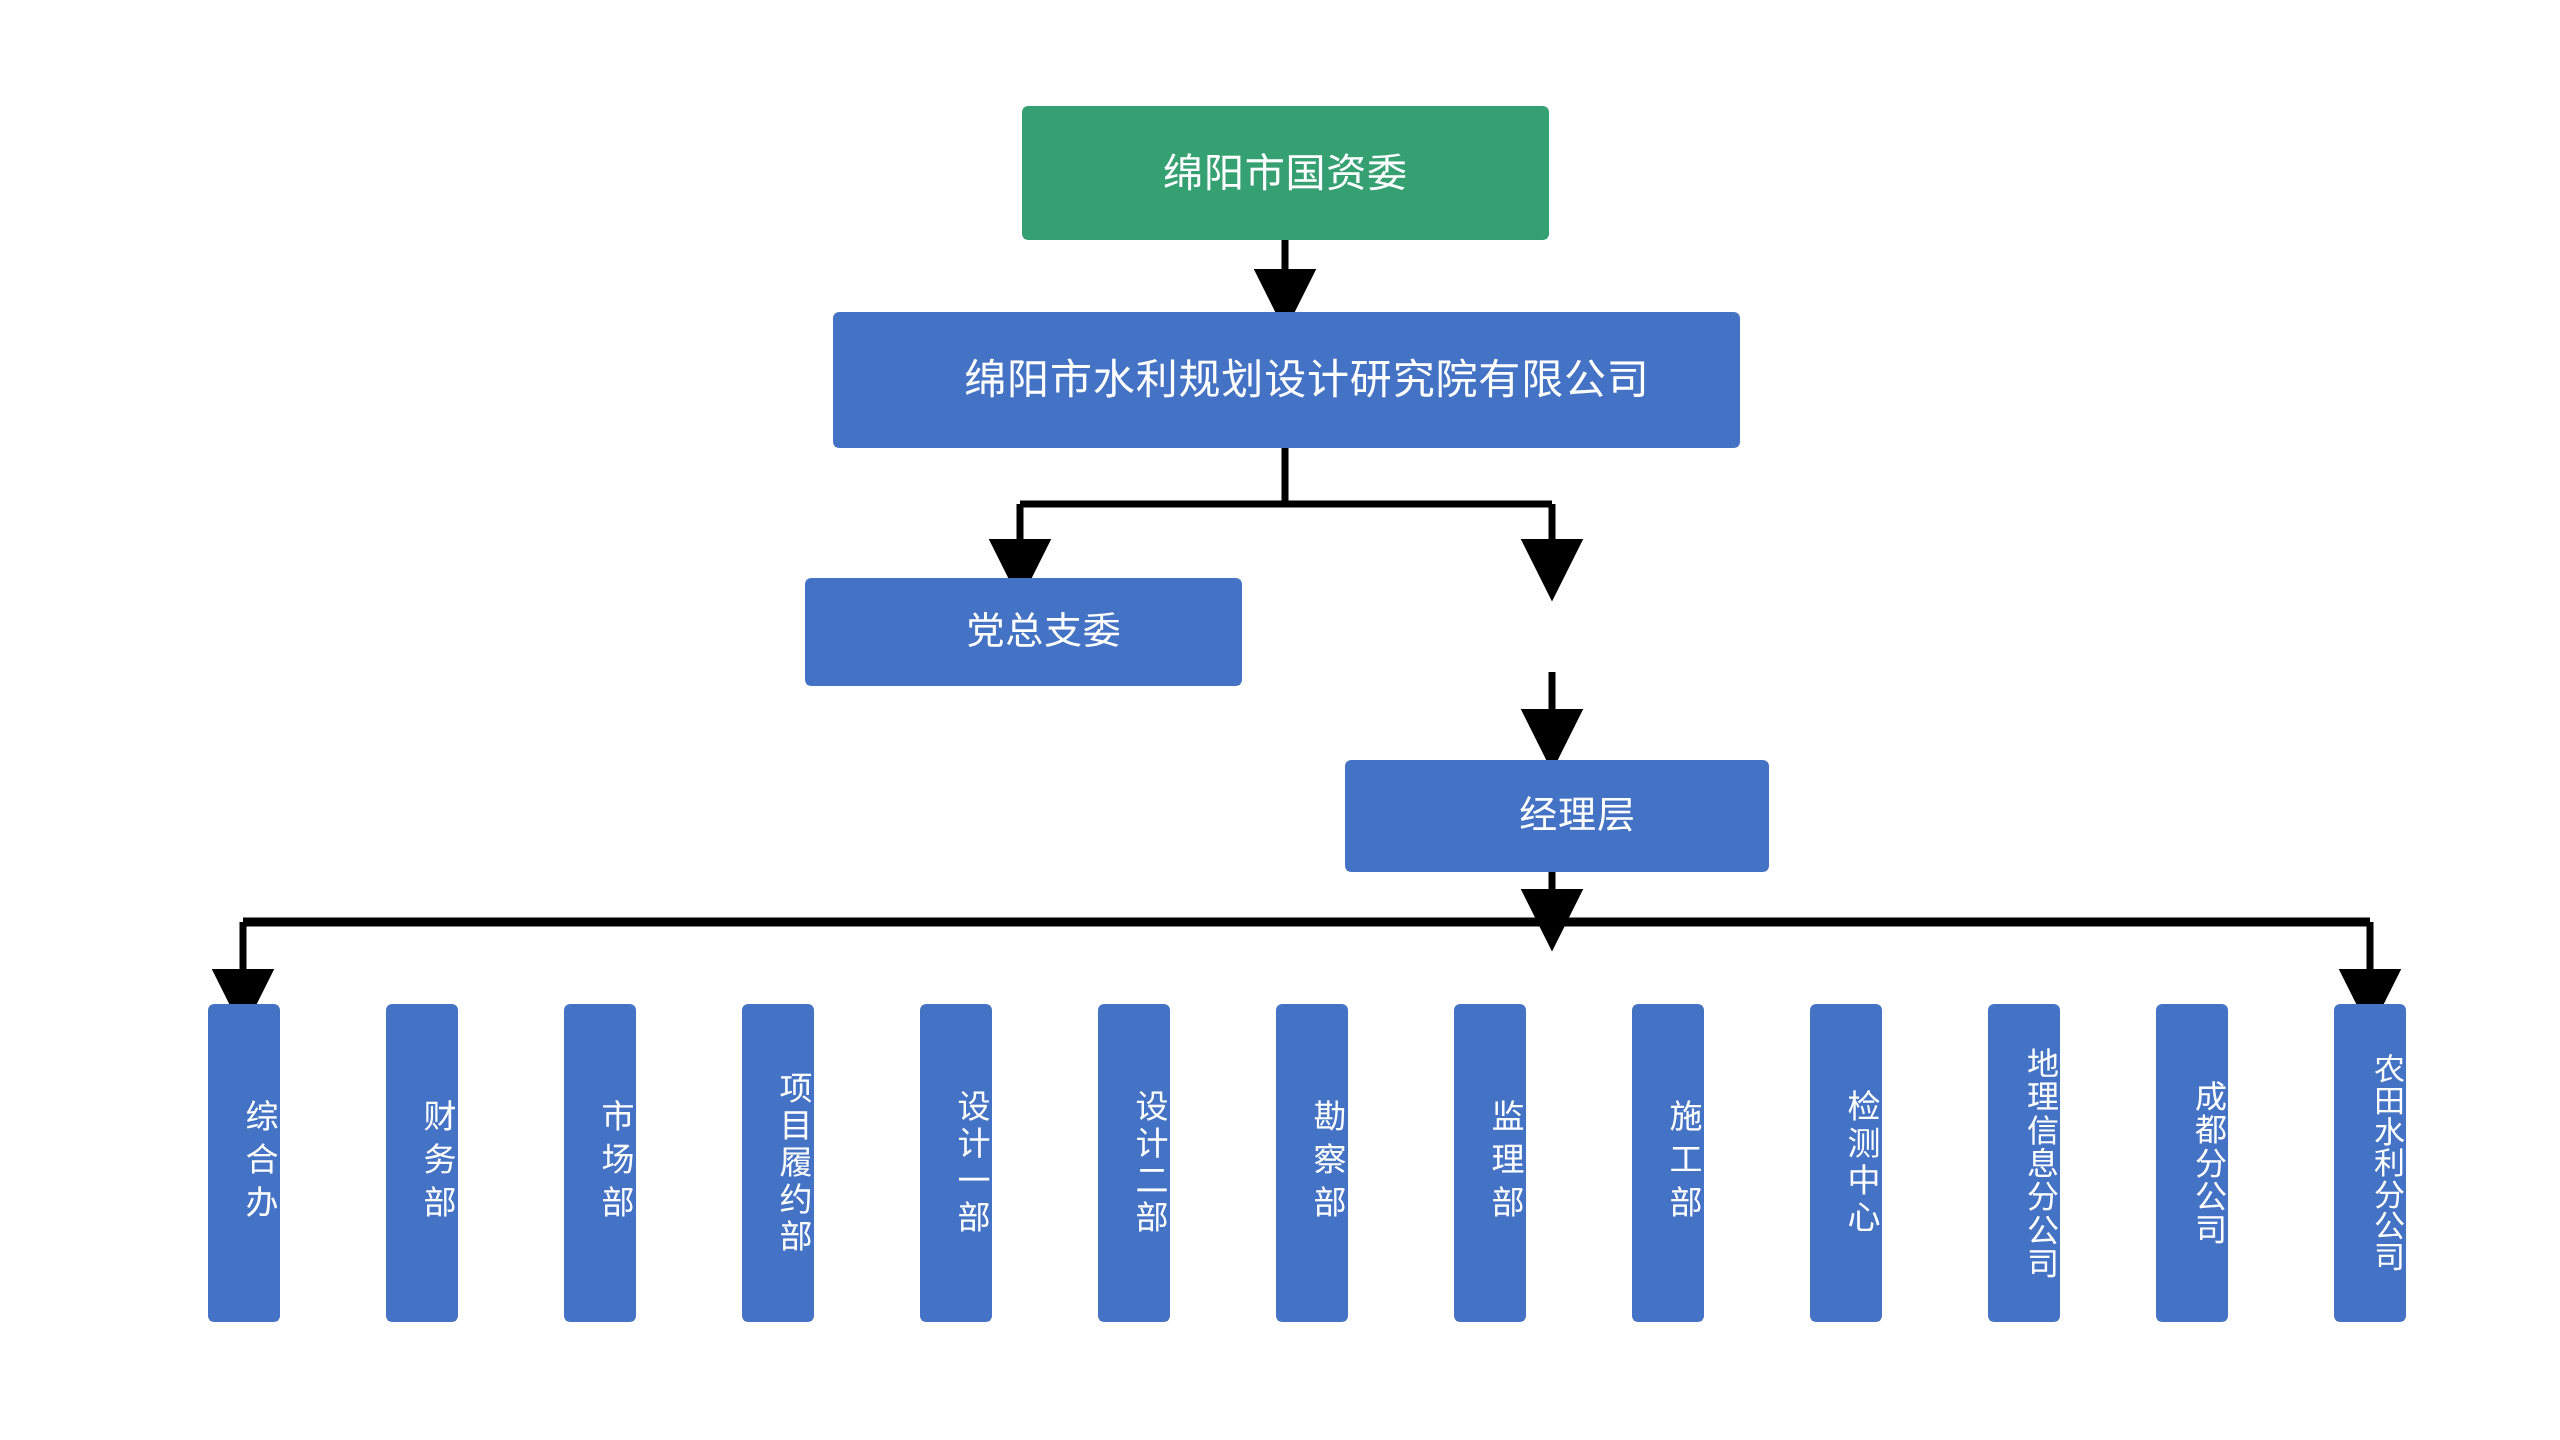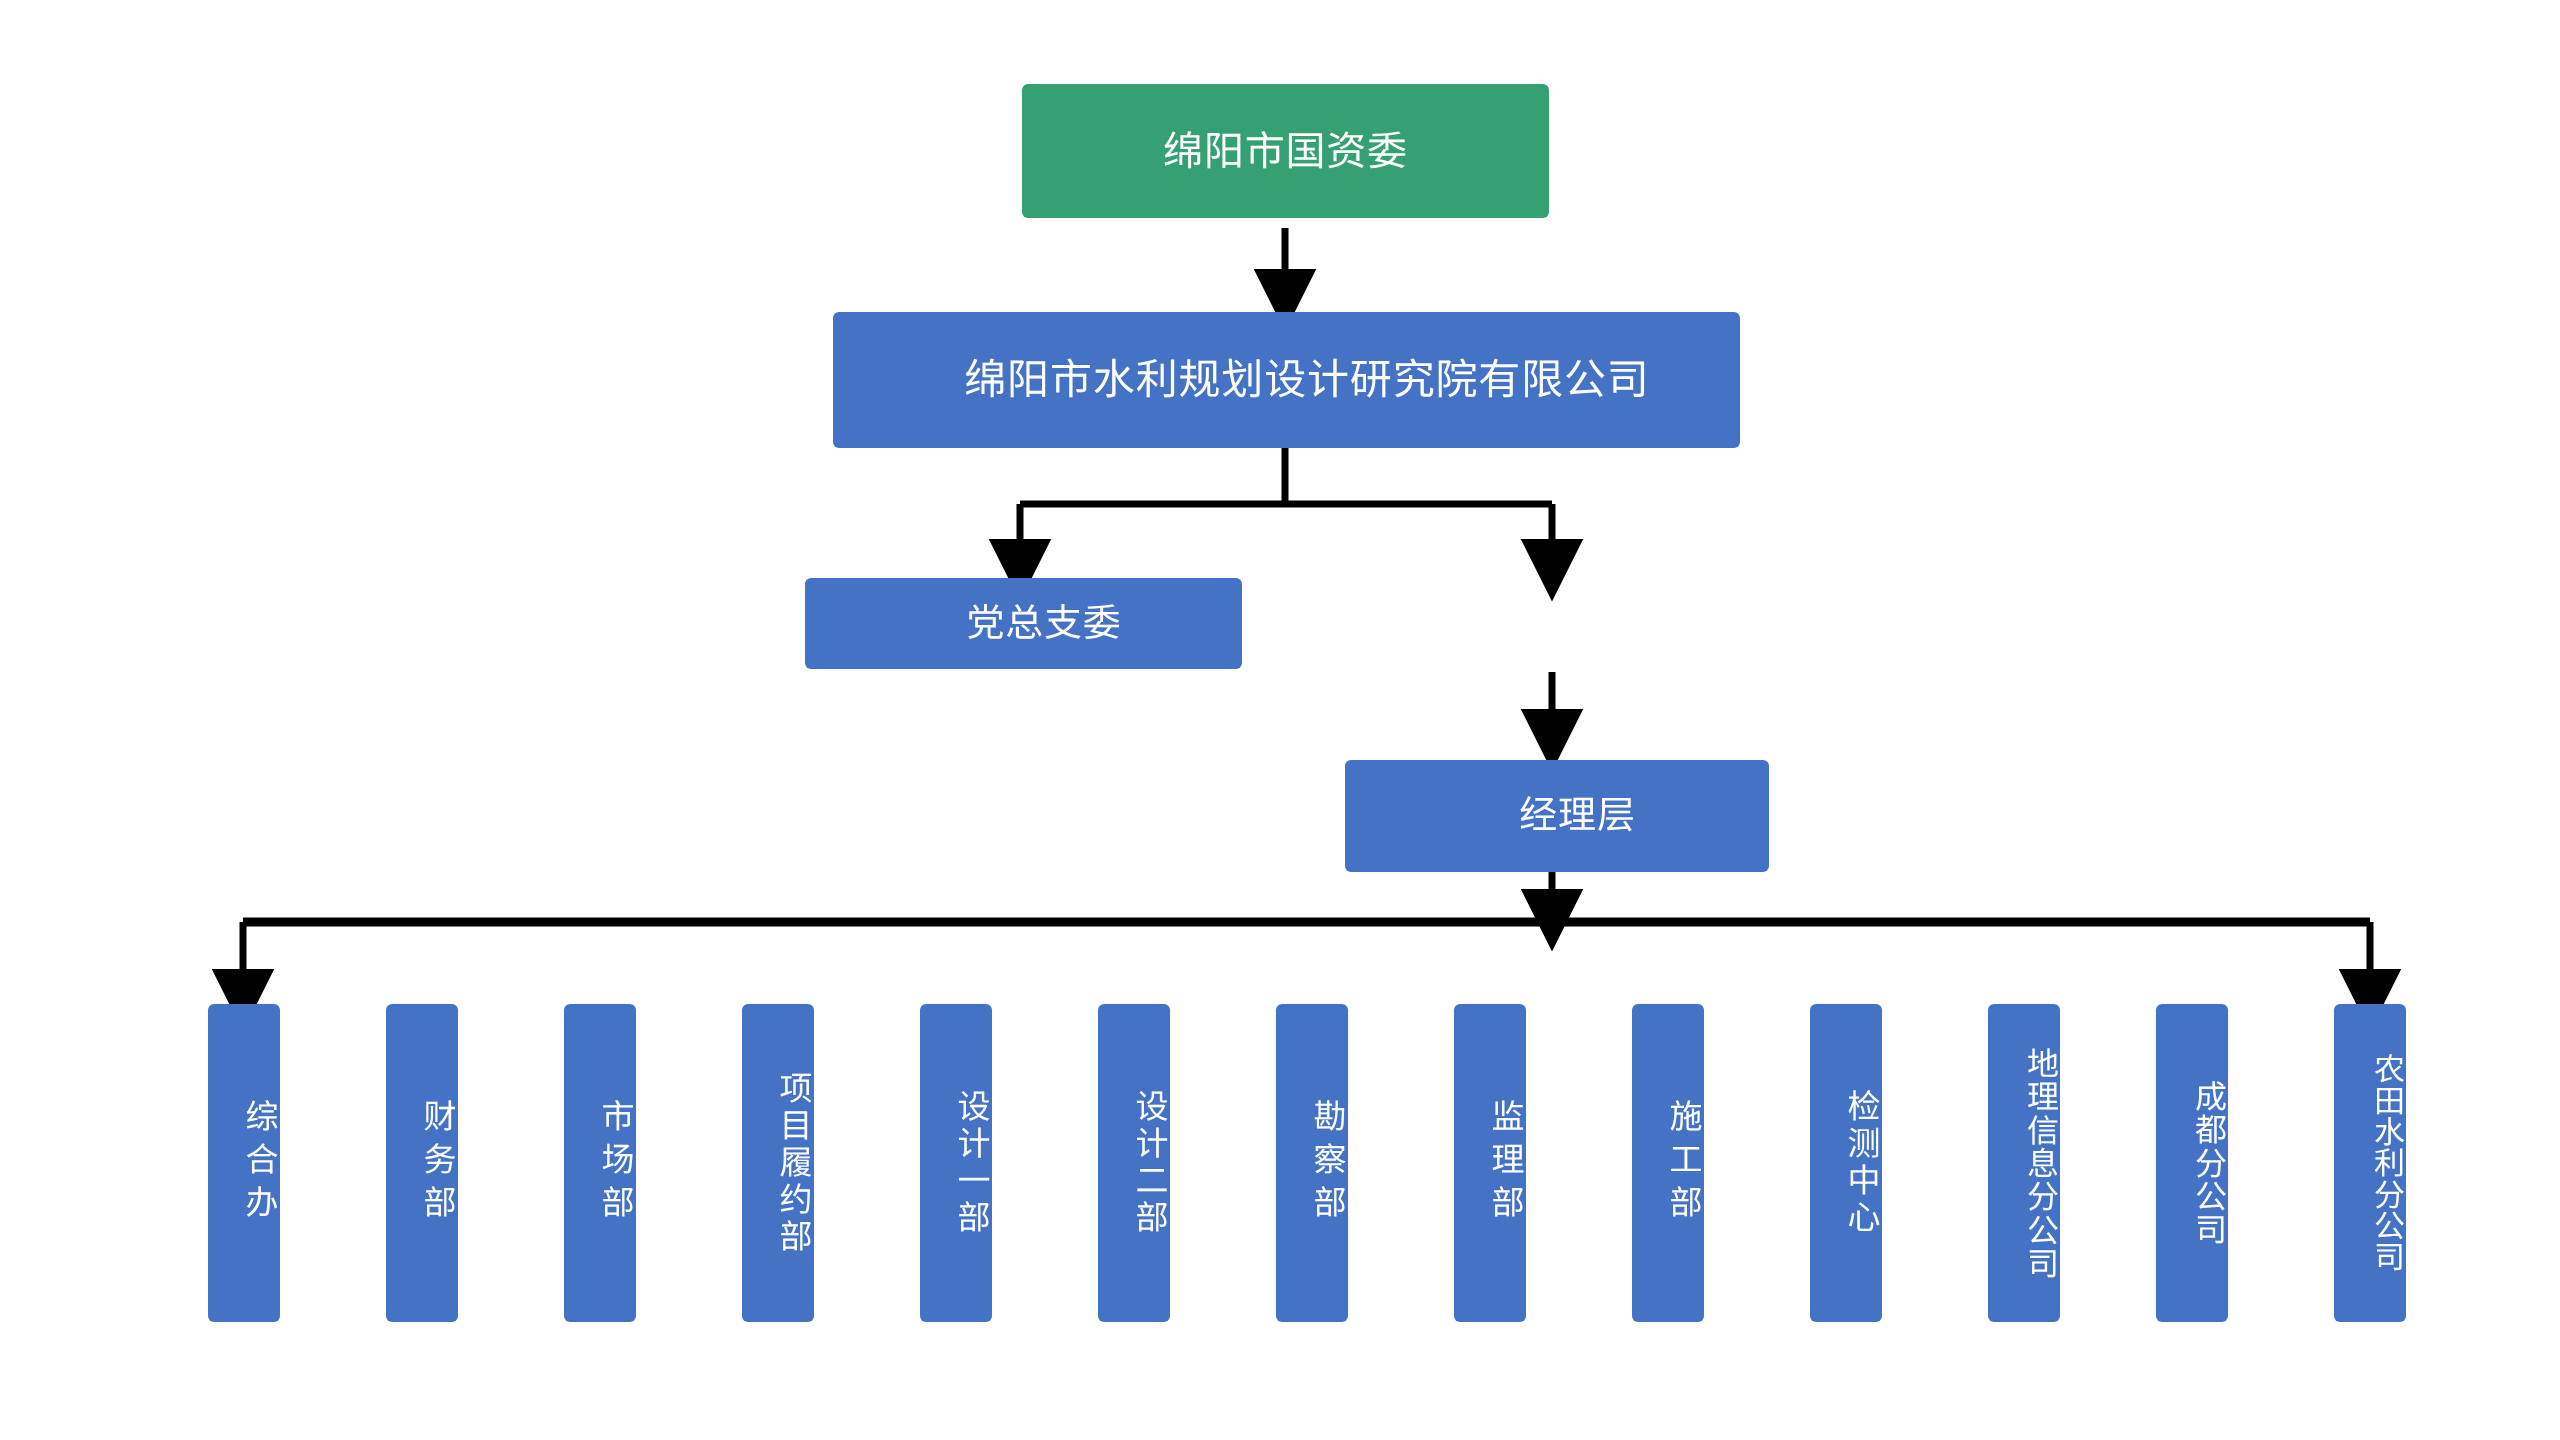--- a/index.html
+++ b/index.html
@@ -94,29 +94,29 @@
     <path d="M1552,504 L1552,570" stroke="#000000" stroke-width="7" fill="none" marker-end="url(#arrowhead)"></path>
 
     <path d="M1552,672 L1552,740" stroke="#000000" stroke-width="7" fill="none" marker-end="url(#arrowhead)"></path>
 
     <path d="M1552,872 L1552,920" stroke="#000000" stroke-width="7" fill="none" marker-end="url(#arrowhead)"></path>
     <path d="M243,922 L2370,922" stroke="#000000" stroke-width="9" fill="none"></path>
     <path d="M243,922 L243,1000" stroke="#000000" stroke-width="7" fill="none" marker-end="url(#arrowhead)"></path>
     <path d="M2370,922 L2370,1000" stroke="#000000" stroke-width="7" fill="none" marker-end="url(#arrowhead)"></path>
   </svg>
 
-  <div class="node node-root" style="left:1022px; top:84px; width:527px; height:134px;">
+  <div class="node node-root" style="left:1022px; top:106px; width:527px; height:134px;">
     <span>绵阳市国资委</span>
   </div>
 
   <div class="node node-blue node-company" style="left:833px; top:312px; width:907px; height:136px;">
     <span>绵阳市水利规划设计研究院有限公司</span>
   </div>
 
-  <div class="node node-blue node-mid" style="left:805px; top:578px; width:437px; height:91px;">
+  <div class="node node-blue node-mid" style="left:805px; top:578px; width:437px; height:108px;">
     <span>党总支委</span>
   </div>
 
 
   <div class="node node-blue node-mid" style="left:1345px; top:760px; width:424px; height:112px;">
     <span>经理层</span>
   </div>
 
   <div class="node node-blue node-dept" style="left:208px; top:1004px; width:72px; height:318px;">
     <span>综合办</span>

